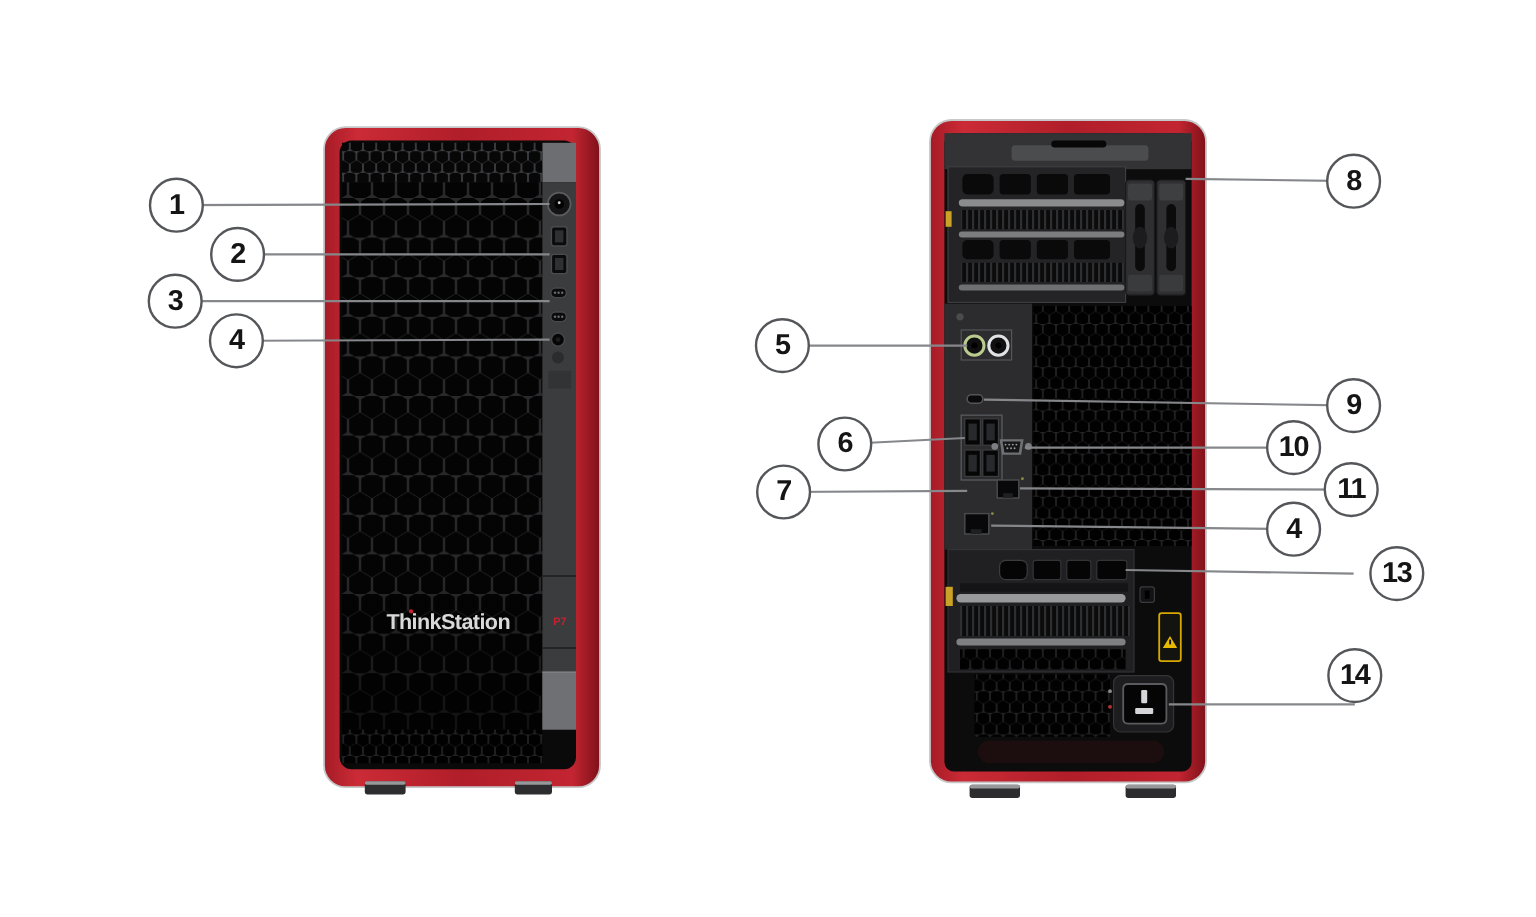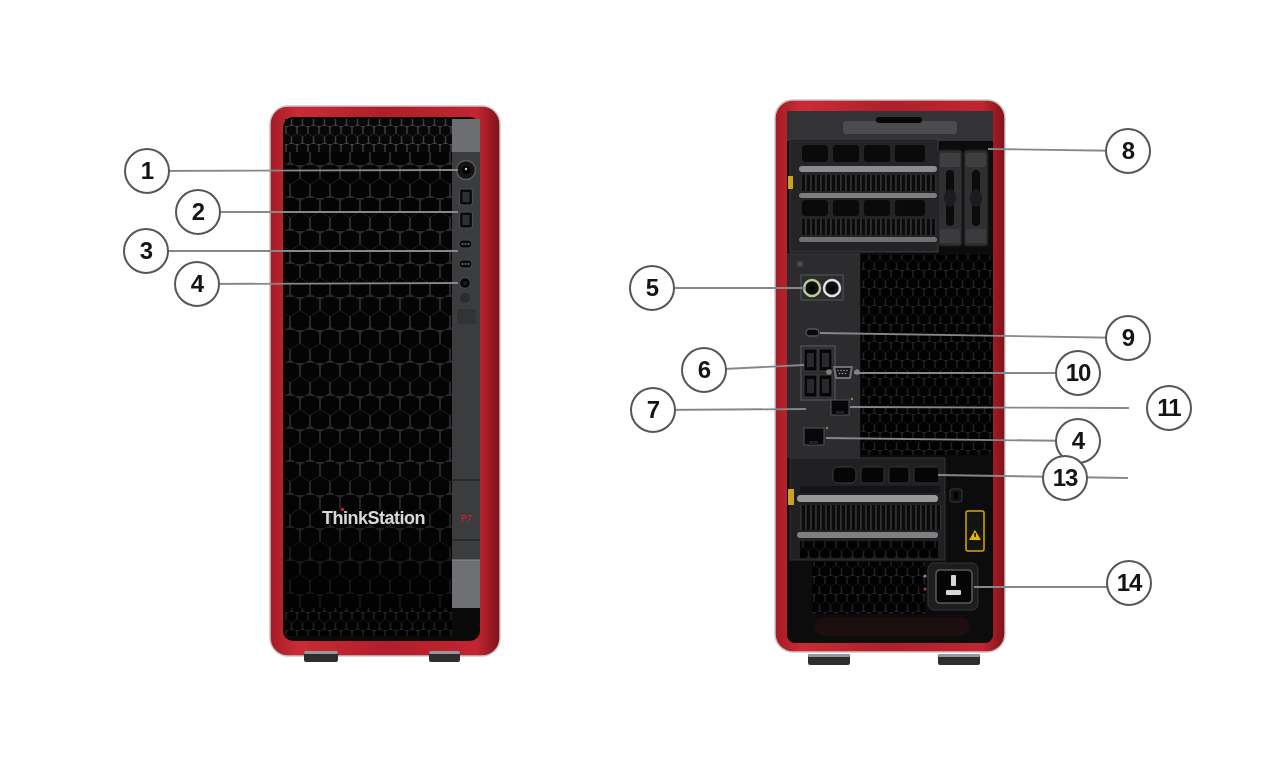--- a/index.html
+++ b/index.html
@@ -298,18 +298,18 @@
   <div class="callout" style="left:124px;top:148px">1</div>
   <div class="callout" style="left:175px;top:189px">2</div>
   <div class="callout" style="left:123px;top:228px">3</div>
   <div class="callout" style="left:174px;top:261px">4</div>
   <div class="callout" style="left:629px;top:265px">5</div>
   <div class="callout" style="left:681px;top:347px">6</div>
   <div class="callout" style="left:630px;top:387px">7</div>
   <div class="callout" style="left:1105px;top:128px">8</div>
   <div class="callout" style="left:1105px;top:315px">9</div>
   <div class="callout" style="left:1055px;top:350px">10</div>
-  <div class="callout" style="left:1146px;top:385px">11</div>
+  <div class="callout" style="left:1103px;top:385px">11</div>
   <div class="callout" style="left:1055px;top:418px">4</div>
-  <div class="callout" style="left:1042px;top:455px">13</div>
-  <div class="callout" style="left:1106px;top:560px">14</div>
+  <div class="callout" style="left:1141px;top:455px">13</div>
+  <div class="callout" style="left:1106px;top:540px">14</div>
 
 </div>
 
 </body></html>

